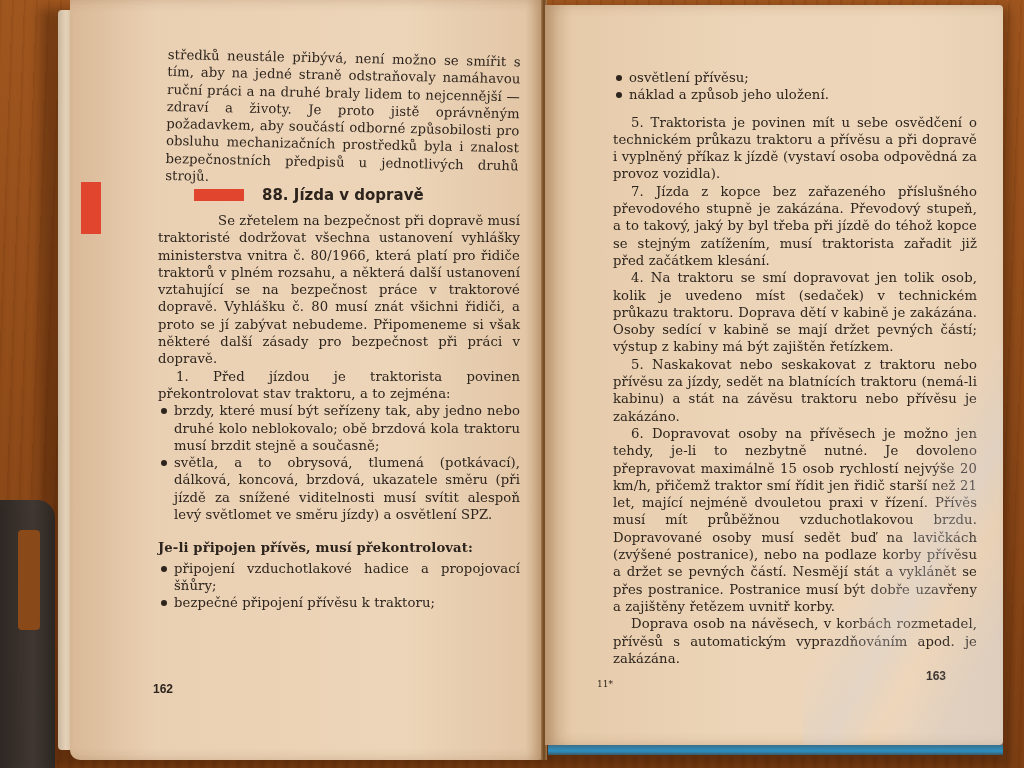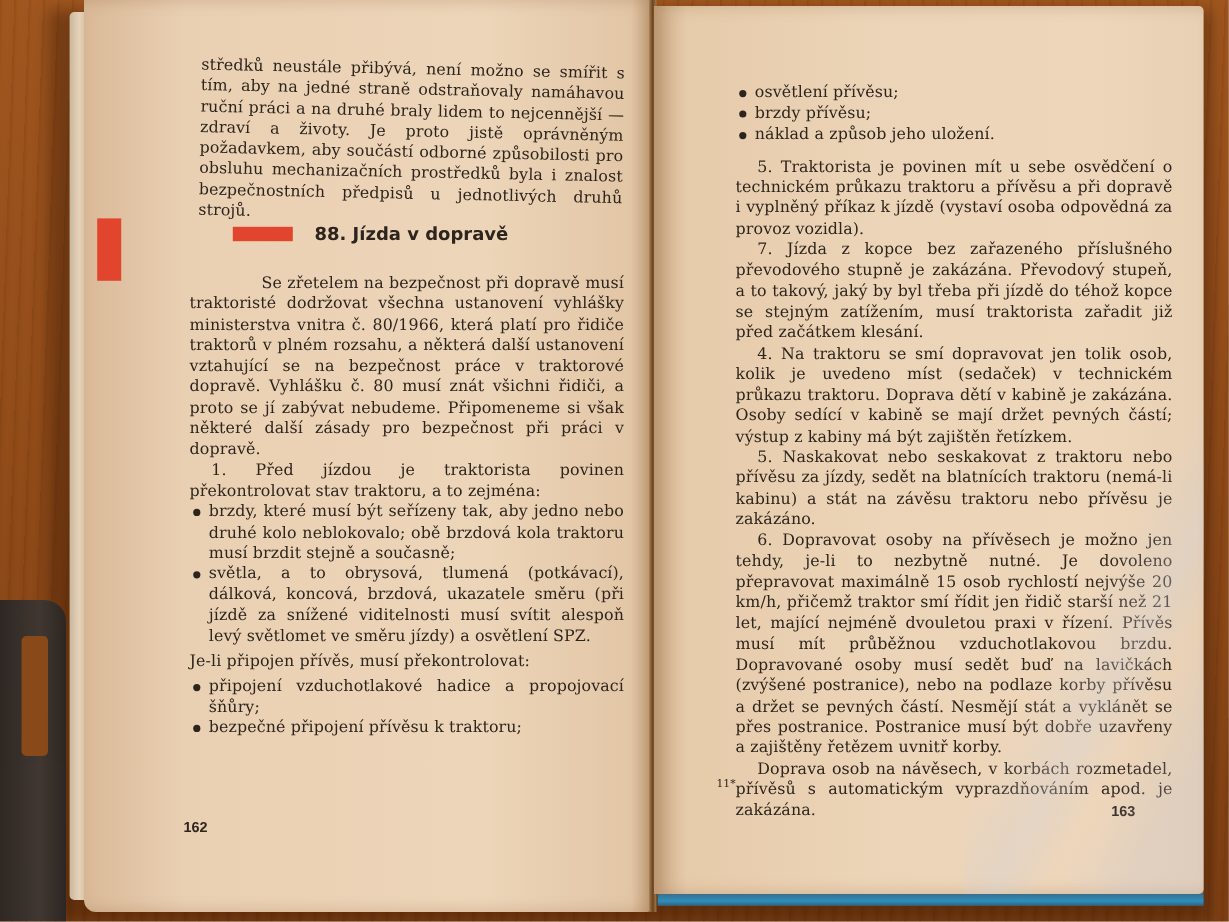--- a/index.html
+++ b/index.html
@@ -43,21 +43,21 @@
   .clip-hole{position:absolute;left:18px;top:30px;width:22px;height:100px;background:#8a4a1a;border-radius:4px;}
 
   .text{position:absolute;font-size:13.2px;line-height:17.3px;letter-spacing:0.1px;}
   .text p{margin:0;text-align:justify;}
   .ind{text-indent:18px;}
   ul{list-style:none;margin:0;padding:0;}
   li{position:relative;padding-left:16px;text-align:justify;}
   li::before{content:"";position:absolute;left:3px;top:6px;width:6px;height:6px;border-radius:50%;background:#2d241d;}
 
   .left-text{left:98px;top:46px;width:353px;transform:rotate(1.2deg);transform-origin:left top;}
-  .left-text2{left:88px;top:228px;width:362px;}
+  .left-text2{left:88px;top:212px;width:362px;}
   .section-head{position:absolute;left:163px;top:186px;display:flex;align-items:center;gap:18px;}
   .section-bar{width:50px;height:12px;background:#e2452e;}
   .section-title{font-family:"DejaVu Sans",sans-serif;font-weight:bold;font-size:15px;color:#2d241d;}
   .right-text{left:68px;top:64px;width:364px;}
   .pagenum{position:absolute;font-family:Liberation Sans, sans-serif;font-weight:bold;font-size:12px;color:#2d241d;}
   .sig{position:absolute;font-size:9px;color:#2d241d;}
   .gap{height:10px;}
 </style>
 </head>
 <body>
@@ -77,48 +77,47 @@
     <div class="section-title">88. Jízda v dopravě</div>
   </div>
 
   <div class="text left-text2">
     <p class="ind" style="text-indent:60px;">Se zřetelem na bezpečnost při dopravě musí traktoristé dodržovat všechna ustanovení vyhlášky ministerstva vnitra č. 80/1966, která platí pro řidiče traktorů v plném rozsahu, a některá další ustanovení vztahující se na bezpečnost práce v traktorové dopravě. Vyhlášku č. 80 musí znát všichni řidiči, a proto se jí zabývat nebudeme. Připomeneme si však některé další zásady pro bezpečnost při práci v dopravě.</p>
     <p class="ind">1. Před jízdou je traktorista povinen překontrolovat stav traktoru, a to zejména:</p>
     <ul>
       <li>brzdy, které musí být seřízeny tak, aby jedno nebo druhé kolo neblokovalo; obě brzdová kola traktoru musí brzdit stejně a současně;</li>
       <li>světla, a to obrysová, tlumená (potkávací), dálková, koncová, brzdová, ukazatele směru (při jízdě za snížené viditelnosti musí svítit alespoň levý světlomet ve směru jízdy) a osvětlení SPZ.</li>
     </ul>
-    <p style="margin-top:4px;margin-bottom:3px;">Je-li připojen přívěs, musí překontrolovat:</p>
+    <p style="margin-top:16px;margin-bottom:3px;font-weight:bold;">Je-li připojen přívěs, musí překontrolovat:</p>
     <ul>
       <li>připojení vzduchotlakové hadice a propojovací šňůry;</li>
       <li>bezpečné připojení přívěsu k traktoru;</li>
     </ul>
   </div>
 
   <div class="pagenum" style="left:83px;top:682px;">162</div>
 </div>
 
 <div class="gutter"></div>
 
 <div class="page page-right">
   <div class="text right-text">
     <ul>
       <li>osvětlení přívěsu;</li>
-      <li>brzdy přívěsu;</li>
       <li>náklad a způsob jeho uložení.</li>
     </ul>
     <div class="gap"></div>
     <p class="ind">5. Traktorista je povinen mít u sebe osvědčení o technickém průkazu traktoru a přívěsu a při dopravě i vyplněný příkaz k jízdě (vystaví osoba odpovědná za provoz vozidla).</p>
     <p class="ind">7. Jízda z kopce bez zařazeného příslušného převodového stupně je zakázána. Převodový stupeň, a to takový, jaký by byl třeba při jízdě do téhož kopce se stejným zatížením, musí traktorista zařadit již před začátkem klesání.</p>
     <p class="ind">4. Na traktoru se smí dopravovat jen tolik osob, kolik je uvedeno míst (sedaček) v technickém průkazu traktoru. Doprava dětí v kabině je zakázána. Osoby sedící v kabině se mají držet pevných částí; výstup z kabiny má být zajištěn řetízkem.</p>
     <p class="ind">5. Naskakovat nebo seskakovat z traktoru nebo přívěsu za jízdy, sedět na blatnících traktoru (nemá-li kabinu) a stát na závěsu traktoru nebo přívěsu je zakázáno.</p>
     <p class="ind">6. Dopravovat osoby na přívěsech je možno jen tehdy, je-li to nezbytně nutné. Je dovoleno přepravovat maximálně 15 osob rychlostí nejvýše 20 km/h, přičemž traktor smí řídit jen řidič starší než 21 let, mající nejméně dvouletou praxi v řízení. Přívěs musí mít průběžnou vzduchotlakovou brzdu. Dopravované osoby musí sedět buď na lavičkách (zvýšené postranice), nebo na podlaze korby přívěsu a držet se pevných částí. Nesmějí stát a vyklánět se přes postranice. Postranice musí být dobře uzavřeny a zajištěny řetězem uvnitř korby.</p>
     <p class="ind">Doprava osob na návěsech, v korbách rozmetadel, přívěsů s automatickým vyprazdňováním apod. je zakázána.</p>
   </div>
-  <div class="sig" style="left:52px;top:644px;text-align:center;">11*</div>
+  <div class="sig" style="left:52px;top:674px;text-align:center;">11*</div>
   <div class="pagenum" style="left:381px;top:664px;">163</div>
   <div class="glare"></div>
 </div>
 
 <div class="thumb-tab"></div>
 <div class="clip">
     <div class="clip-hole"></div>
   </div>
 
 </body></html>

